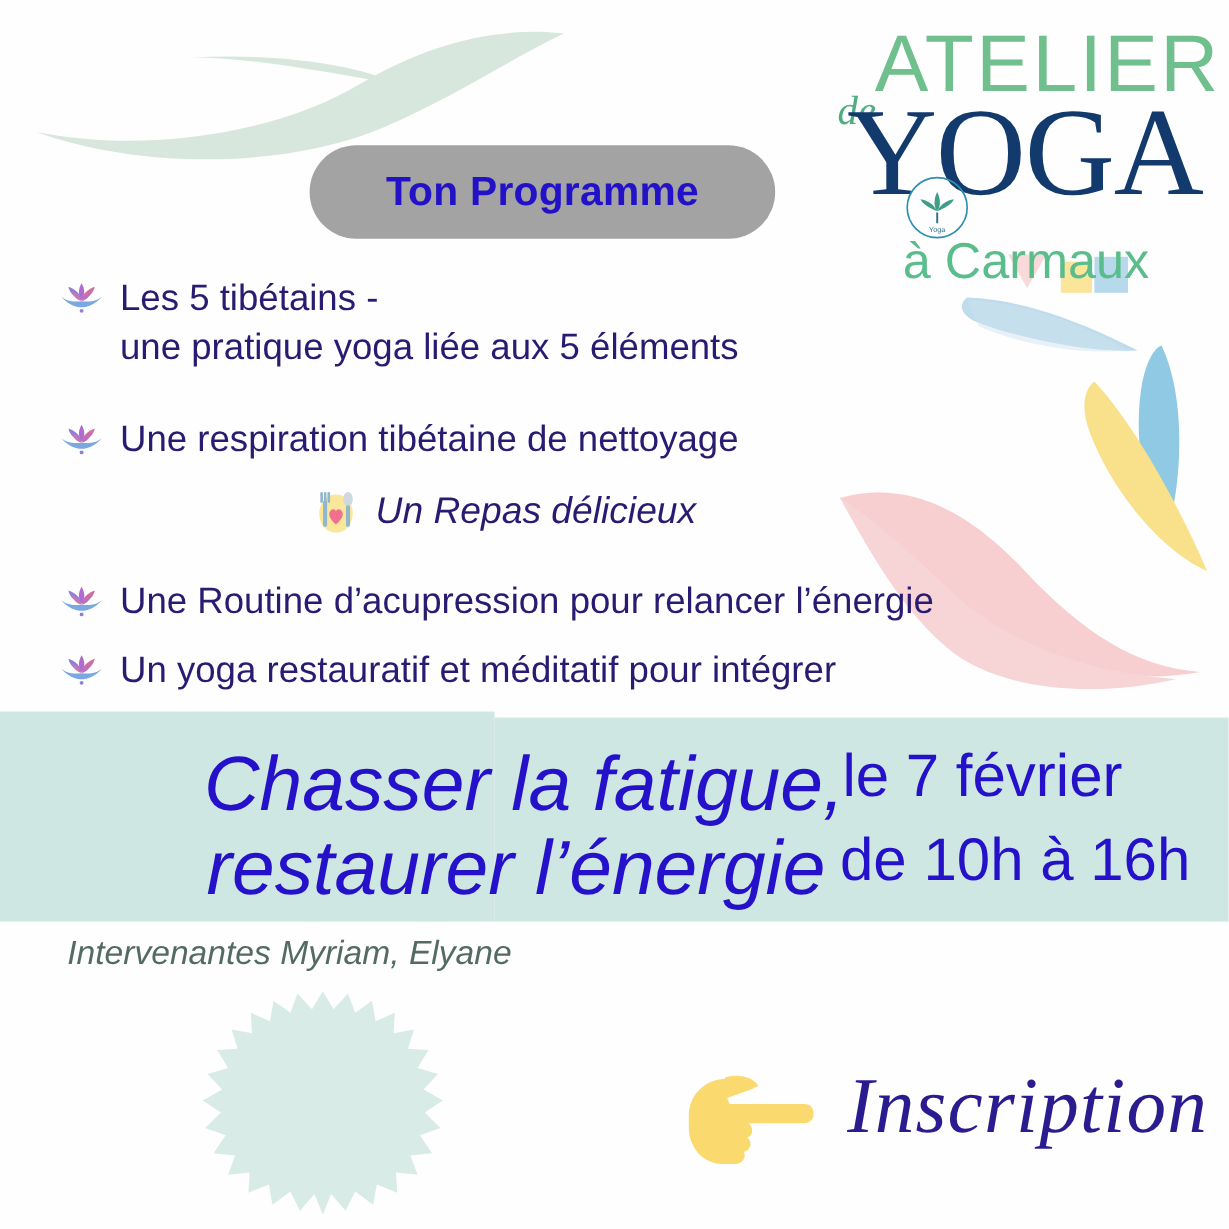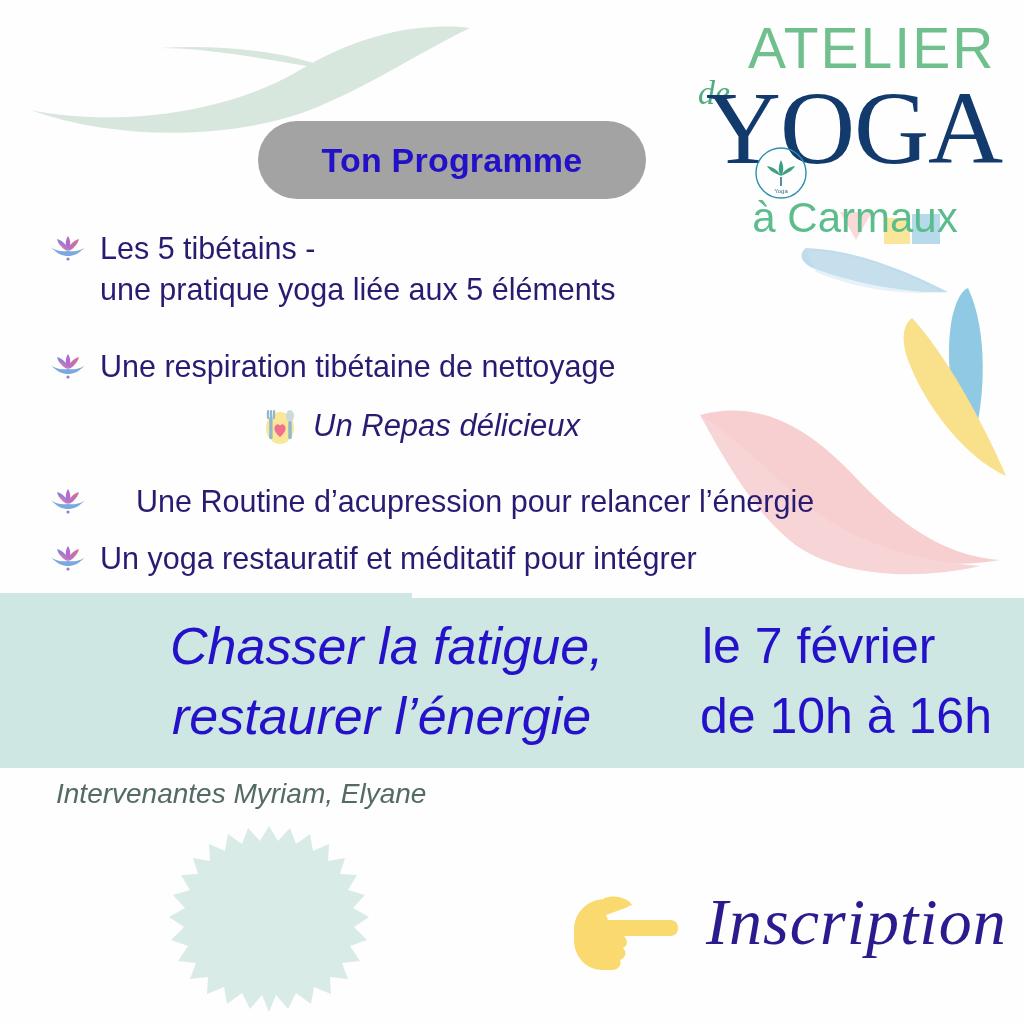--- a/index.html
+++ b/index.html
@@ -21,27 +21,27 @@
 
   
   #logo {
     position: absolute;
     left: 690px; top: 18px;
     width: 330px; height: 222px;
     text-align: center;
   }
   #logo .atelier {
     font-family: "Liberation Sans", sans-serif;
-    font-size: 57px;
+    font-size: 67px;
     letter-spacing: 2px;
     color: #6fc08c;
     font-weight: 400;
     line-height: 1;
     position: absolute;
-    left: 58px; top: 2px;
+    left: 39px; top: 2px;
   }
   #logo .de {
     position: absolute;
     left: 8px; top: 56px;
     font-family: "Liberation Serif", serif;
     font-style: italic;
     font-size: 34px;
     color: #4fae7f;
   }
   #logo .yoga {
@@ -116,21 +116,21 @@
   #band-right {
     position: absolute;
     left: 412px; top: 598px; width: 612px; height: 170px;
     background: #cfe7e3;
   }
   #band-text { position: absolute; left: 0; top: 598px; width: 1024px; height: 170px; }
   .headline {
     position: absolute;
     font-family: "Liberation Sans", sans-serif;
     font-style: italic;
-    font-size: 52px;
+    font-size: 64px;
     color: #2411c9;
     white-space: nowrap;
   }
   .hl1 { left: 170px; top: 18px; }
   .hl2 { left: 172px; top: 88px; }
   .dateline {
     position: absolute;
     font-family: "Liberation Sans", sans-serif;
     font-size: 50px;
     color: #2411c9;
@@ -263,21 +263,21 @@
         <ellipse cx="23" cy="25" rx="14" ry="16" fill="#fbe79a"></ellipse>
         <path d="M14 8 L14 16 M11 8 L11 15 M17 8 L17 15" stroke="#8fb8cf" stroke-width="2.2" stroke-linecap="round"></path>
         <rect x="12.2" y="14" width="3.4" height="22" rx="1.6" fill="#8fb8cf"></rect>
         <ellipse cx="33" cy="13" rx="4" ry="6" fill="#cfd8dc"></ellipse>
         <rect x="31.3" y="18" width="3.4" height="18" rx="1.6" fill="#8fb8cf"></rect>
         <path d="M23 34 C17 29 16 24.5 19 22 C21 20.5 22.4 21.6 23 22.8 C23.6 21.6 25 20.5 27 22 C30 24.5 29 29 23 34 Z" fill="#f2708f"></path>
       </svg>
       <div class="meal-text">Un Repas délicieux</div>
     </div>
 
-    <div class="prog-row" style="left:48px; top:253px;gap:36px;">
+    <div class="prog-row" style="left:48px; top:253px;">
       <svg class="bullet-icon" viewBox="0 0 40 40">
         <path d="M20 8 C17 13 17 18 20 22 C23 18 23 13 20 8 Z" fill="#b36ad0"></path>
         <path d="M20 22 C14 20 10 16 9 11 C15 13 19 17 20 22 Z" fill="#8f7fd6"></path>
         <path d="M20 22 C26 20 30 16 31 11 C25 13 21 17 20 22 Z" fill="#d0709d"></path>
         <path d="M20 23 C12 24 6 22 3 19 C9 26 15 28 20 28 C25 28 31 26 37 19 C34 22 28 24 20 23 Z" fill="#7aa8e0"></path>
         <path d="M20 23 C16 22 13 19 12 15 C17 17 19 20 20 23 Z" fill="#c977b6"></path>
         <path d="M20 23 C24 22 27 19 28 15 C23 17 21 20 20 23 Z" fill="#b86fc4"></path>
         <circle cx="20" cy="31" r="1.6" fill="#8f7fd6"></circle>
       </svg>
       <div class="prog-text">Une Routine d’acupression pour relancer l’énergie</div>

